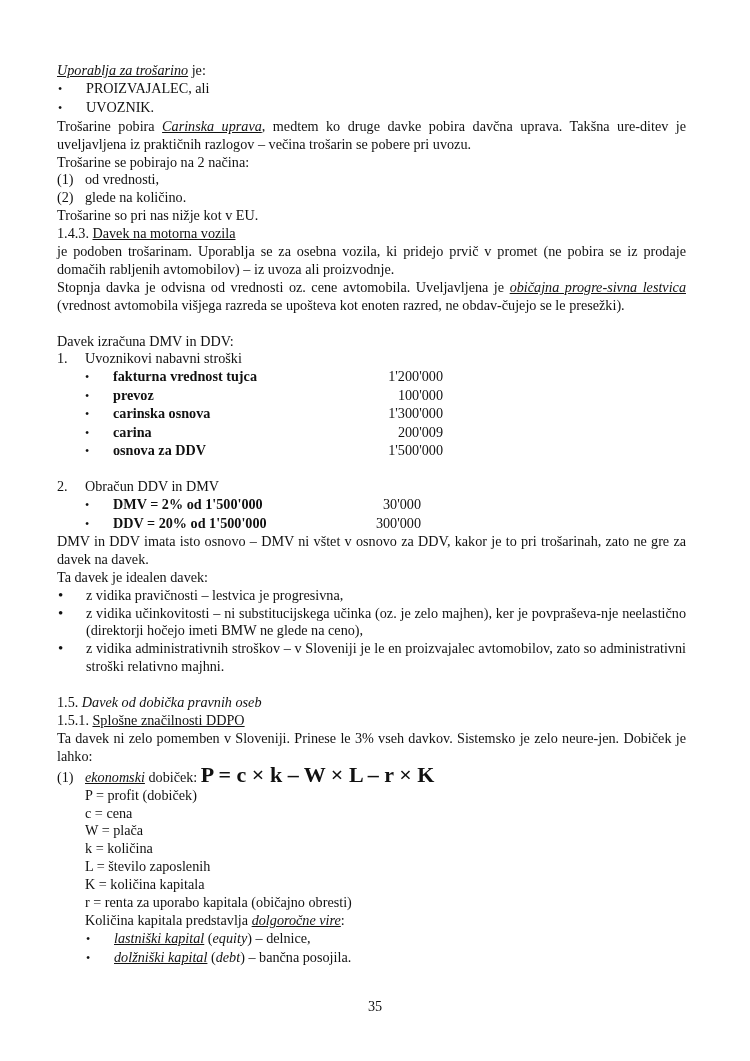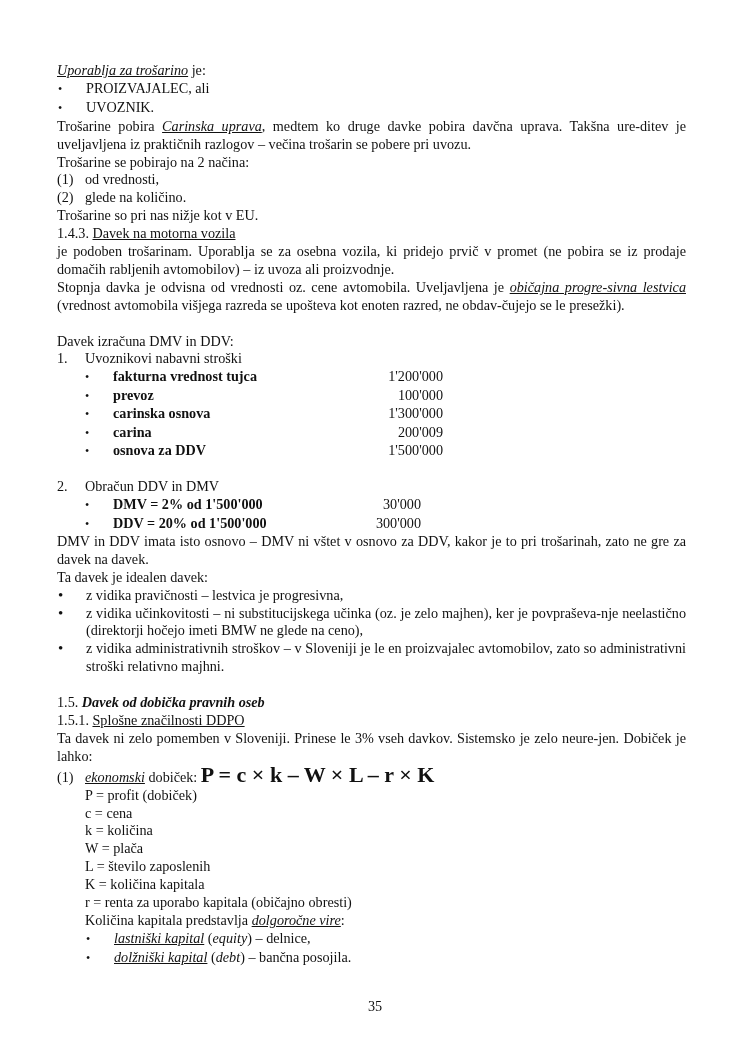--- a/index.html
+++ b/index.html
@@ -6,21 +6,21 @@
     body {
       width: 750px; height: 1061px; position: relative; overflow: hidden;
       font-family: "Liberation Serif", "DejaVu Serif", serif;
       color: #111111; font-size: 14.2px; line-height: 17.9px;
     }
     .page { position: absolute; left: 57px; top: 62px; width: 629px; }
     p { margin: 0; }
     .j { text-align: justify; text-align-last: left; }
     .u { text-decoration: underline; text-underline-offset: 1px; }
     .i { font-style: italic; }
-    .b { font-weight: bold; text-align: right; }
+    .b { font-weight: normal; text-align: right; }
     .row { display: flex; align-items: baseline; }
     .bul { width: 28px; flex: 0 0 28px; text-align: left; padding-left: 1px; }
     .bul2 { width: 28px; flex: 0 0 28px; }
     .num { width: 28px; flex: 0 0 28px; }
     .ind1 { padding-left: 28px; }
     .ind2 { padding-left: 28px; }
     .blank { height: 17.9px; }
     .tbl .row { height: 18.4px; }
     .tbl .lbl { width: 250px; font-weight: bold; }
     .tbl .val { width: 80px; text-align: right; }
@@ -138,22 +138,22 @@
   <p><span>1.5. </span><span class="b i">Davek od dobička pravnih oseb</span></p>
   <p><span>1.5.1. </span><span class="u">Splošne značilnosti DDPO</span></p>
   <p class="j">Ta davek ni zelo pomemben v Sloveniji. Prinese le 3% vseh davkov. Sistemsko je zelo neure-jen. Dobiček je lahko:</p>
   <div class="row">
       <span class="num">(1)</span>
       <span><span class="u i">ekonomski</span><span> dobiček: </span><span class="formula">P = c × k – W × L – r × K</span></span>
     </div>
   <div class="ind1">
     <p>P = profit (dobiček)</p>
     <p>c = cena</p>
+    <p>W = plača</p>
     <p>k = količina</p>
-    <p>W = plača</p>
     <p>L = število zaposlenih</p>
     <p>K = količina kapitala</p>
     <p>r = renta za uporabo kapitala (običajno obresti)</p>
     <p><span>Količina kapitala predstavlja </span><span class="u i">dolgoročne vire</span><span>:</span></p>
     <div class="row">
         <span class="bul dot">•</span>
         <span><span class="u i">lastniški kapital</span> (<span class="i">equity</span>)<span> – delnice,</span></span>
       </div>
     <div class="row">
         <span class="bul dot">•</span>

